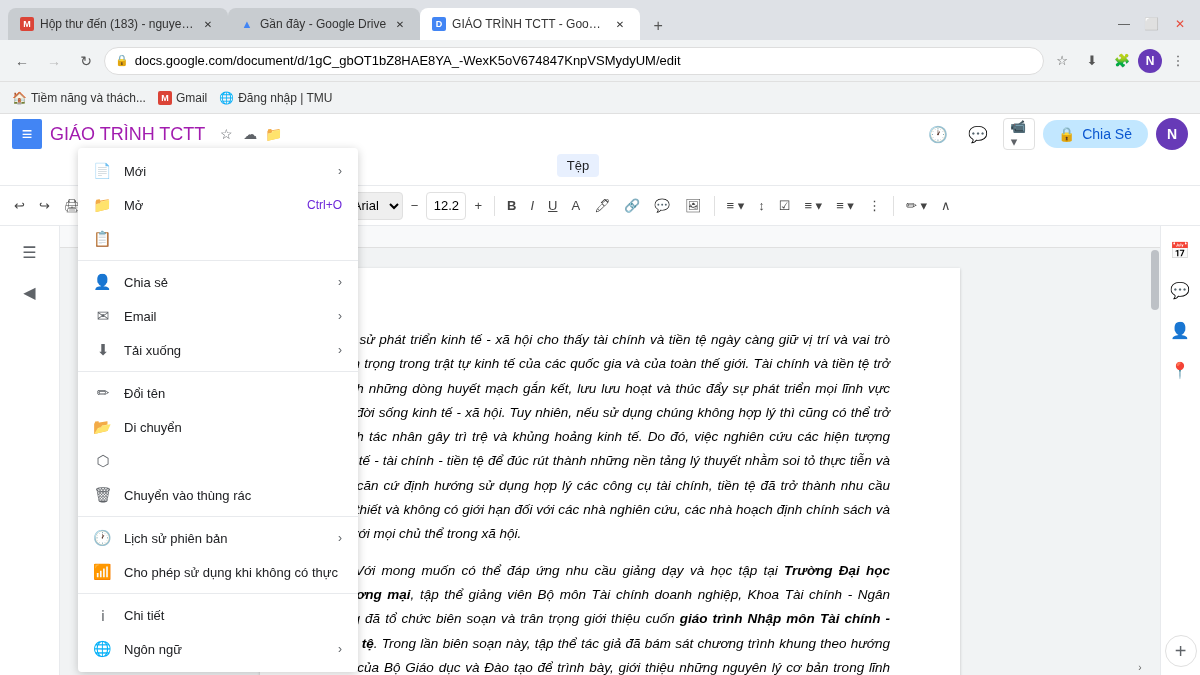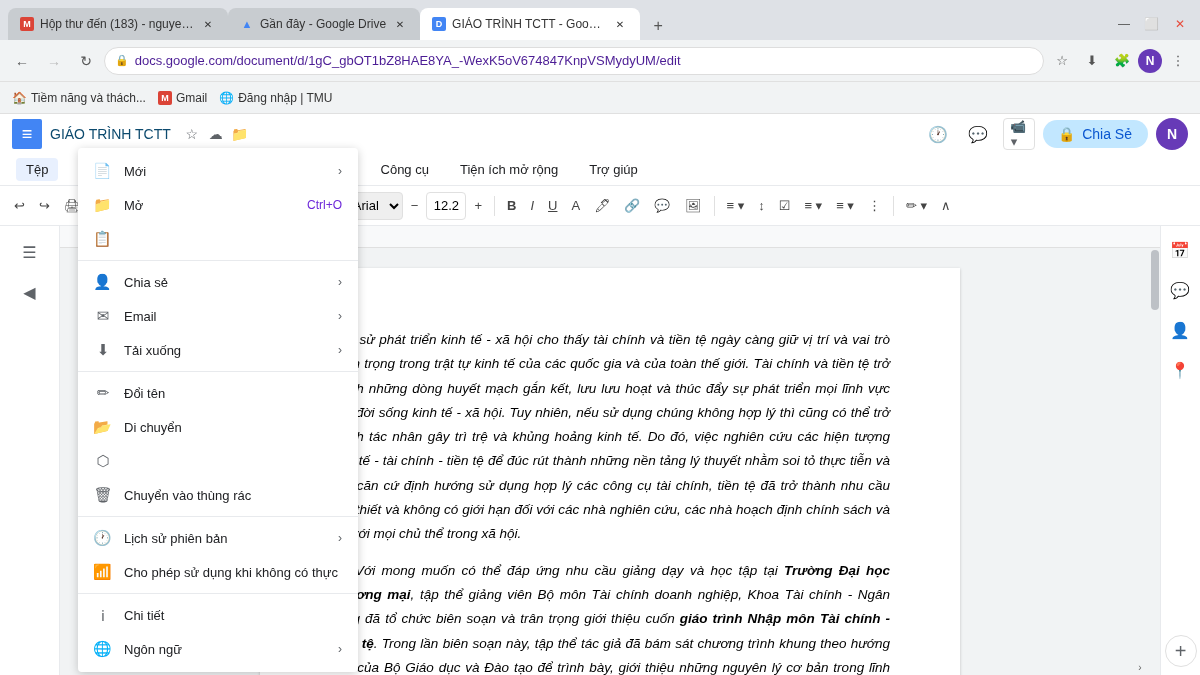--- a/index.html
+++ b/index.html
@@ -17,46 +17,46 @@
     .tab-close { width: 16px; height: 16px; border-radius: 50%; display: flex; align-items: center; justify-content: center; font-size: 10px; cursor: pointer; flex-shrink: 0; }
     .tab-new { width: 28px; height: 28px; display: flex; align-items: center; justify-content: center; cursor: pointer; border-radius: 50%; font-size: 16px; color: #555; margin-left: 4px; }
     .tab-spacer { flex: 1; }
     .browser-controls-right { display: flex; align-items: center; gap: 4px; padding-bottom: 4px; }
     .win-btn { width: 24px; height: 24px; display: flex; align-items: center; justify-content: center; font-size: 12px; cursor: pointer; color: #555; }
 
     
     .address-bar { background: #f1f3f4; height: 42px; display: flex; align-items: center; padding: 0 8px; gap: 4px; border-bottom: 1px solid #e0e0e0; }
     .nav-btn { width: 28px; height: 28px; display: flex; align-items: center; justify-content: center; border-radius: 50%; cursor: pointer; color: #555; font-size: 14px; }
     .url-bar { flex: 1; height: 28px; background: #fff; border-radius: 14px; border: 1px solid #ddd; display: flex; align-items: center; padding: 0 10px; gap: 6px; }
-    .url-text { font-size: 13px; color: #4c1d95; flex: 1; }
+    .url-text { font-size: 13px; color: #000000; flex: 1; }
     .url-lock { font-size: 11px; color: #555; }
     .address-actions { display: flex; align-items: center; gap: 2px; }
     .addr-btn { width: 28px; height: 28px; display: flex; align-items: center; justify-content: center; border-radius: 50%; cursor: pointer; color: #555; font-size: 13px; }
 
     
     .bookmarks-bar { height: 32px; background: #f1f3f4; display: flex; align-items: center; padding: 0 12px; gap: 12px; border-bottom: 1px solid #e0e0e0; }
     .bookmark { display: flex; align-items: center; gap: 4px; font-size: 12px; color: #333; cursor: pointer; }
 
     
     .app-content { flex: 1; display: flex; flex-direction: column; overflow: hidden; }
 
     
     .docs-titlebar { height: 40px; background: #fff; display: flex; align-items: center; padding: 0 12px; gap: 8px; }
     .docs-logo { width: 30px; height: 30px; background: #4285f4; border-radius: 2px; display: flex; align-items: center; justify-content: center; color: white; font-weight: bold; font-size: 14px; flex-shrink: 0; }
-    .docs-title { font-size: 14px; font-weight: 500; color: #0c4a6e; }
+    .docs-title { font-size: 18px; font-weight: 500; color: #a21caf; }
     .docs-title-actions { display: flex; align-items: center; gap: 6px; margin-left: 4px; }
     .title-icon { width: 18px; height: 18px; display: flex; align-items: center; justify-content: center; color: #5f6368; font-size: 14px; cursor: pointer; }
     .title-spacer { flex: 1; }
     .docs-title-right { display: flex; align-items: center; gap: 8px; }
     .history-btn, .comment-btn, .video-btn { width: 32px; height: 32px; display: flex; align-items: center; justify-content: center; border-radius: 50%; cursor: pointer; color: #5f6368; font-size: 16px; }
     .share-btn { background: #c2e7ff; color: #0b57d0; border: none; border-radius: 20px; padding: 6px 16px; font-size: 14px; font-weight: 500; cursor: pointer; display: flex; align-items: center; gap: 6px; }
     .user-avatar { width: 32px; height: 32px; border-radius: 50%; background: #673ab7; color: white; display: flex; align-items: center; justify-content: center; font-size: 14px; font-weight: bold; cursor: pointer; }
 
     
-    .menu-bar { height: 32px; background: #fff; display: flex; align-items: center; padding: 0 60px 0 16px; gap: 11px; border-bottom: 1px solid #e8eaed; }
+    .menu-bar { height: 32px; background: #fff; display: flex; align-items: center; padding: 0 60px 0 16px; gap: 11px; border-bottom: 1px solid #e8eaed; flex-direction: column; }
     .menu-item { padding: 4px 10px; font-size: 13px; color: #202124; cursor: pointer; border-radius: 4px; }
 
     
     .format-toolbar { height: 40px; background: #fff; display: flex; align-items: center; padding: 0 8px; gap: 2px; border-bottom: 1px solid #e8eaed; overflow: hidden; }
     .fmt-btn { height: 28px; padding: 0 6px; display: flex; align-items: center; justify-content: center; border-radius: 4px; cursor: pointer; color: #444; font-size: 13px; border: none; background: none; }
     .fmt-separator { width: 1px; height: 20px; background: #e0e0e0; margin: 0 4px; }
     .font-select { height: 28px; border: 1px solid #e0e0e0; border-radius: 4px; padding: 0 6px; font-size: 13px; cursor: pointer; }
     .font-size-input { width: 40px; height: 28px; border: 1px solid #e0e0e0; border-radius: 4px; text-align: center; font-size: 13px; }
 
     

